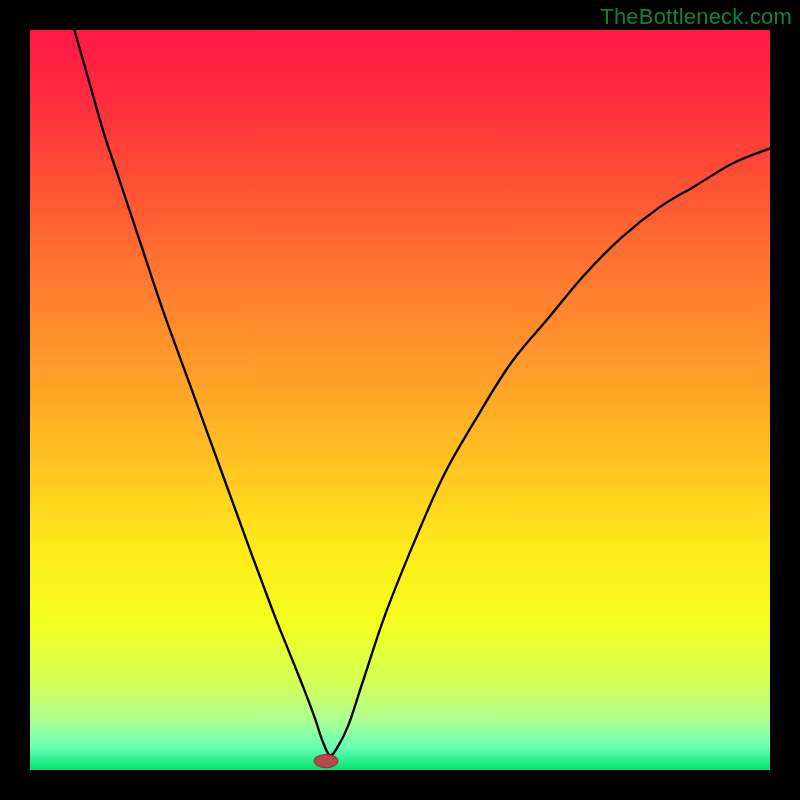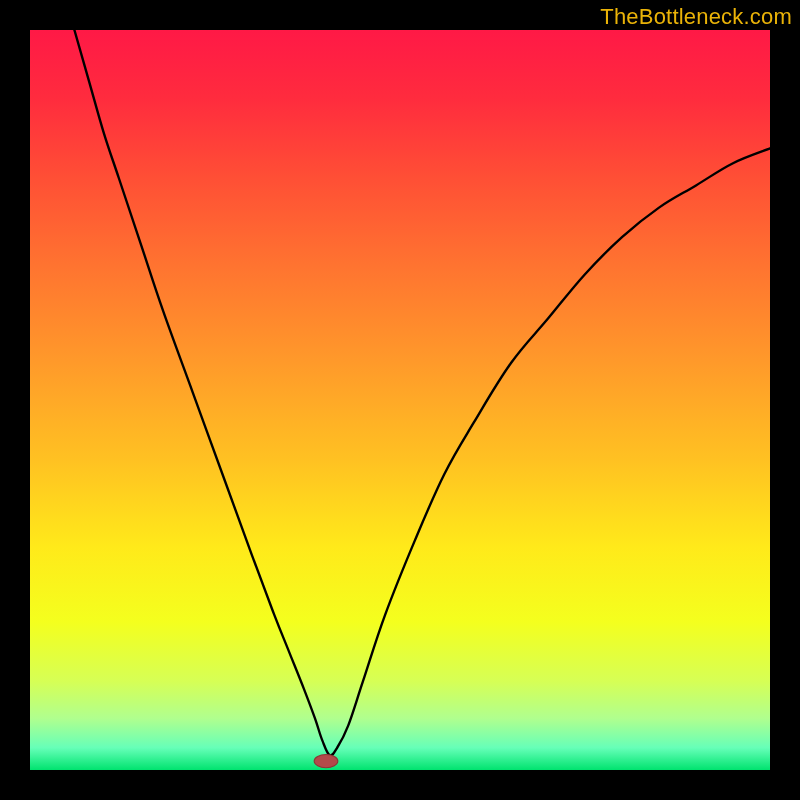--- a/index.html
+++ b/index.html
@@ -21,21 +21,21 @@
     position: absolute;
     left: 30px;
     top: 30px;
     width: 740px;
     height: 740px;
   }
   .watermark {
     position: absolute;
     top: 4px;
     right: 8px;
-    color: #eab308;
+    color: #15803d;
     font-size: 22px;
     font-weight: 500;
     letter-spacing: 0.2px;
     font-family: Arial, Helvetica, sans-serif;
     margin-left: 32px;
   }
 </style>
 </head>
 <body>
 

